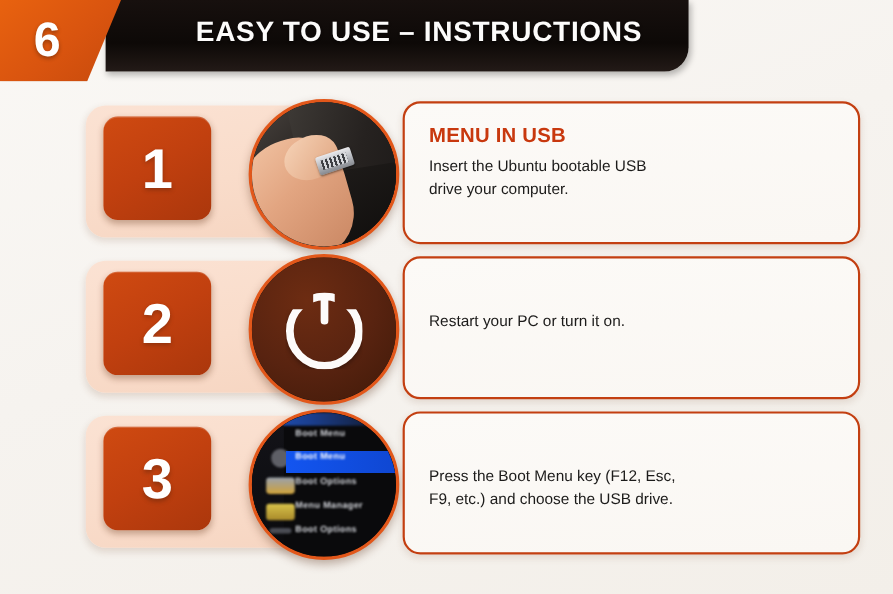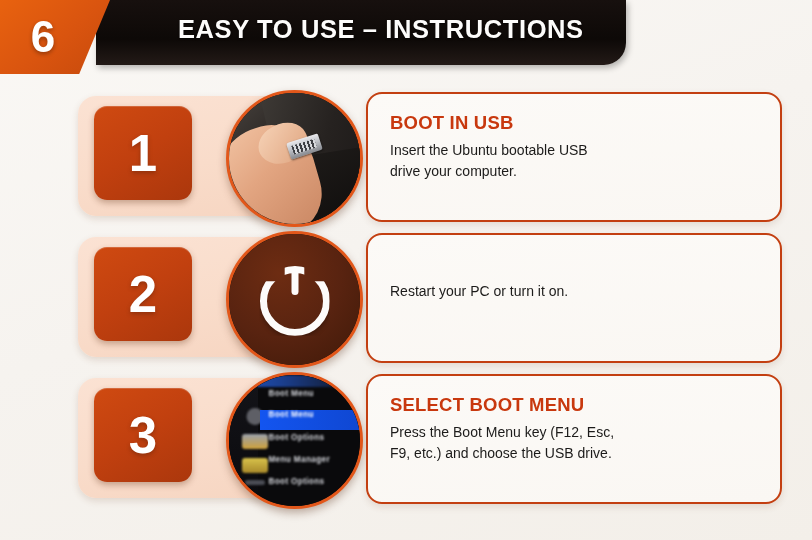--- a/index.html
+++ b/index.html
@@ -192,21 +192,21 @@
       <div class="circle">
         <div class="usb-scene">
           <div class="usb-laptop"></div>
           <div class="usb-laptop2"></div>
           <div class="usb-hand"></div>
           <div class="usb-thumb"></div>
           <div class="usb-stick"></div>
         </div>
       </div>
       <div class="card">
-        <div class="card-title">BOOT IN USB</div>
+        <div class="card-title">MENU IN USB</div>
         <div class="card-body">
           <span class="l1">Insert the Ubuntu bootable USB</span>
           <span class="l2">drive your computer.</span>
         </div>
       </div>
     </div>
 
     <div class="row row-2">
       <div class="plate"></div>
       <div class="numbox">
@@ -250,21 +250,20 @@
           </div>
           <div class="boot-row r4">
             <span>Menu Manager</span>
           </div>
           <div class="boot-row r5">
             <span>Boot Options</span>
           </div>
         </div>
       </div>
       <div class="card">
-        <div class="card-title">SELECT BOOT MENU</div>
         <div class="card-body">
           <span class="l1">Press the Boot Menu key (F12, Esc,</span>
           <span class="l2">F9, etc.) and choose the USB drive.</span>
         </div>
       </div>
     </div>
 
   </div>
 </div>
 

